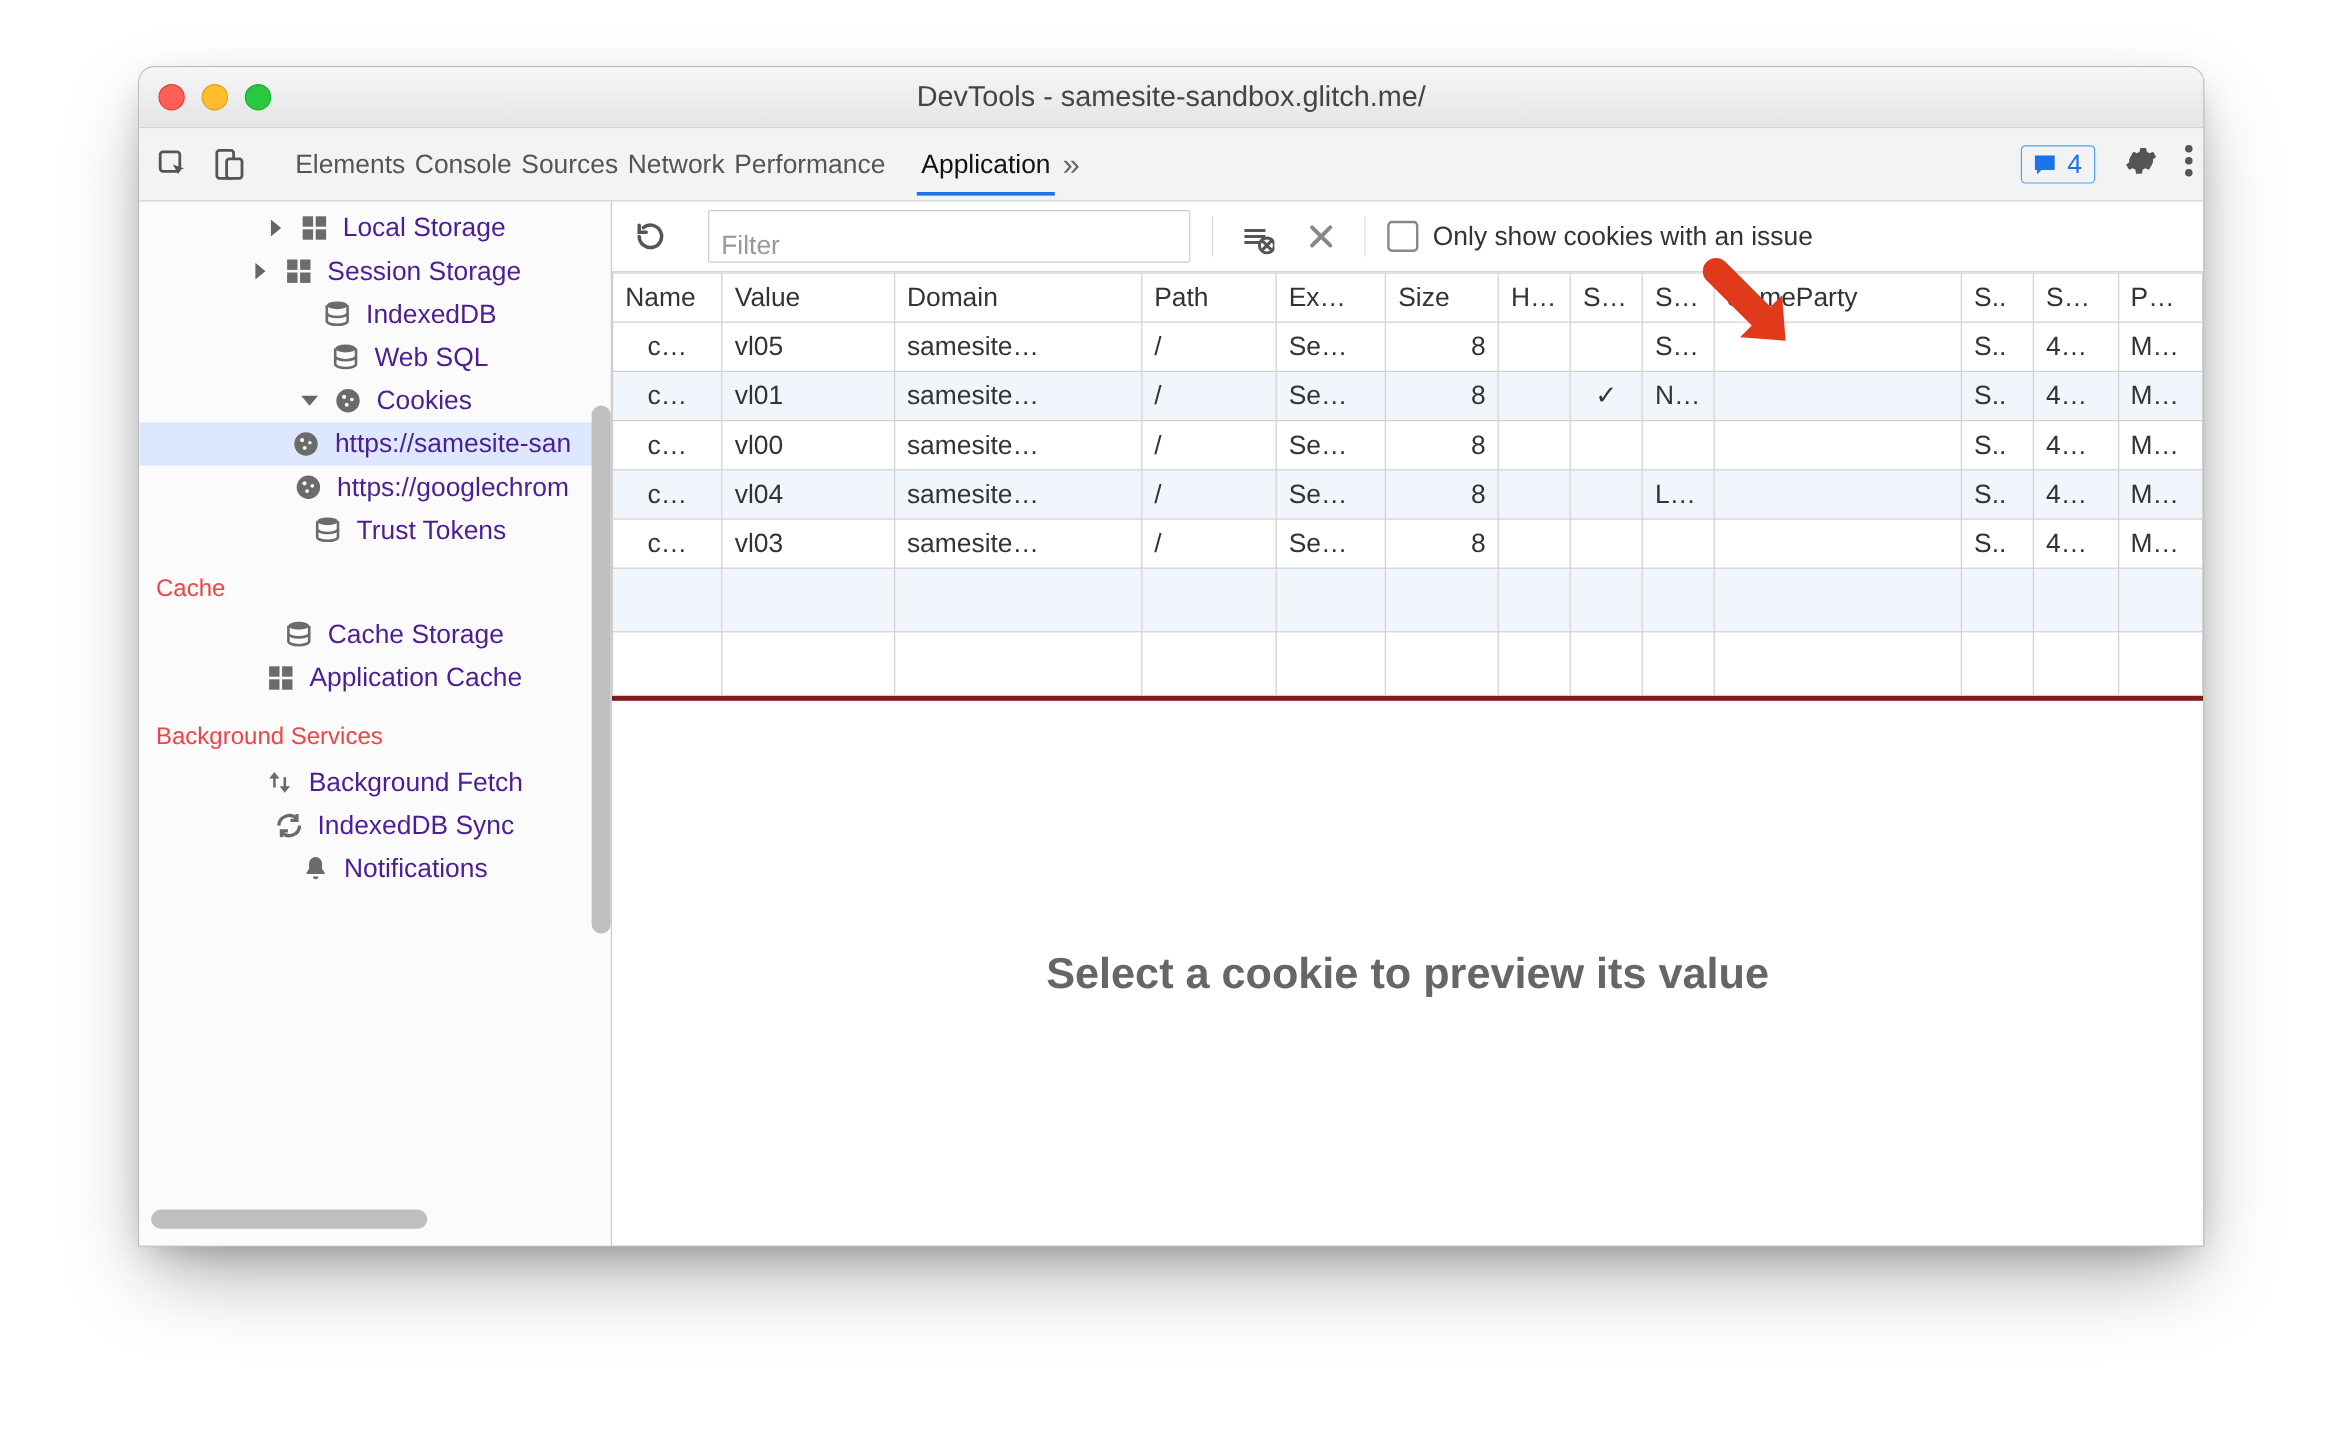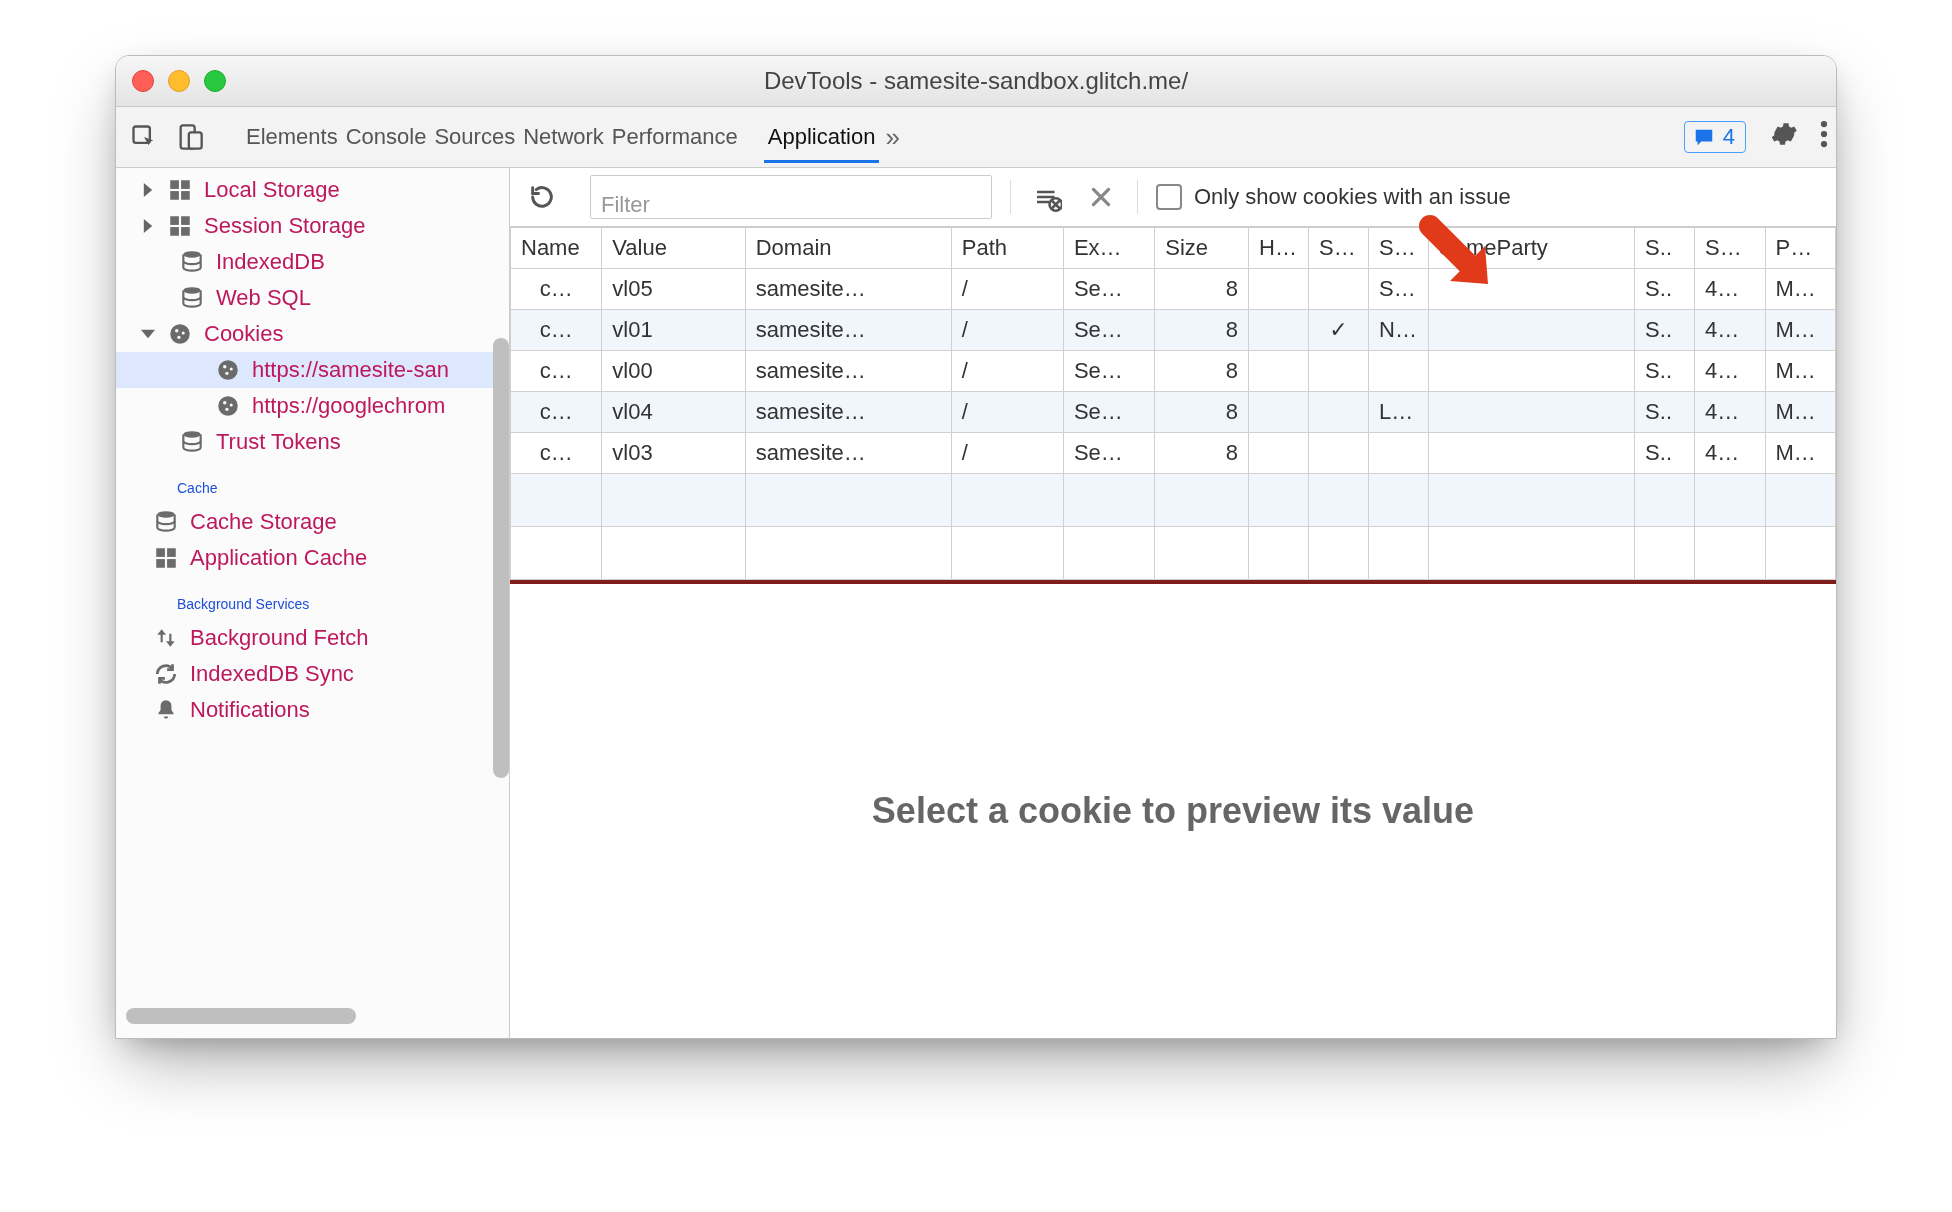--- a/index.html
+++ b/index.html
@@ -94,29 +94,29 @@
   .side-scroll{
     position:absolute;left:0;right:0;bottom:14px;height:16px;
   }
   .side-scroll .thumb{
     background:#bfbfbf;border-radius:8px;height:16px;width:230px;margin-left:10px;
   }
   .side-vscroll{position:absolute;right:0;top:170px;width:16px;height:530px;}
   .side-vscroll .vthumb{background:#bfbfbf;border-radius:8px;width:16px;height:440px;}
   .tree-row{
     display:flex;align-items:center;gap:10px;
-    padding:5px 6px 5px 12px;white-space:nowrap;overflow:hidden;color:#be185d;
+    padding:5px 6px 5px 12px;white-space:nowrap;overflow:hidden;color:#4c1d95;justify-content:center;
   }
   .tree-row.selected{background:var(--sidebar-sel);}
   .indent-1{padding-left:24px;}
   .indent-2{padding-left:36px;}
   .indent-3{padding-left:72px;}
   .disclosure{width:16px;display:inline-flex;align-items:center;justify-content:center;color:#666;}
   .tree-icon{width:28px;display:inline-flex;align-items:center;justify-content:center;color:#6b6b6b;}
-  .section-title{color:#1d4ed8;padding:20px 14px 8px 14px;font-size:14px;margin-left:47px;}
+  .section-title{color:#ef4444;padding:20px 14px 8px 14px;font-size:20px;}
   
   .main{flex:1;display:flex;flex-direction:column;}
   .toolbar{
     height:58px;border-bottom:1px solid #ccc;display:flex;align-items:center;
     gap:18px;padding:0 14px;background:#fff;position:relative;
   }
   .tb-btn{width:36px;height:36px;display:flex;align-items:center;justify-content:center;color:#555;}
   .filter-input{
     width:380px;height:42px;border:1px solid #ccc;border-radius:2px;
     padding:0 10px;font-size:22px;background:#fff;color:#777;

